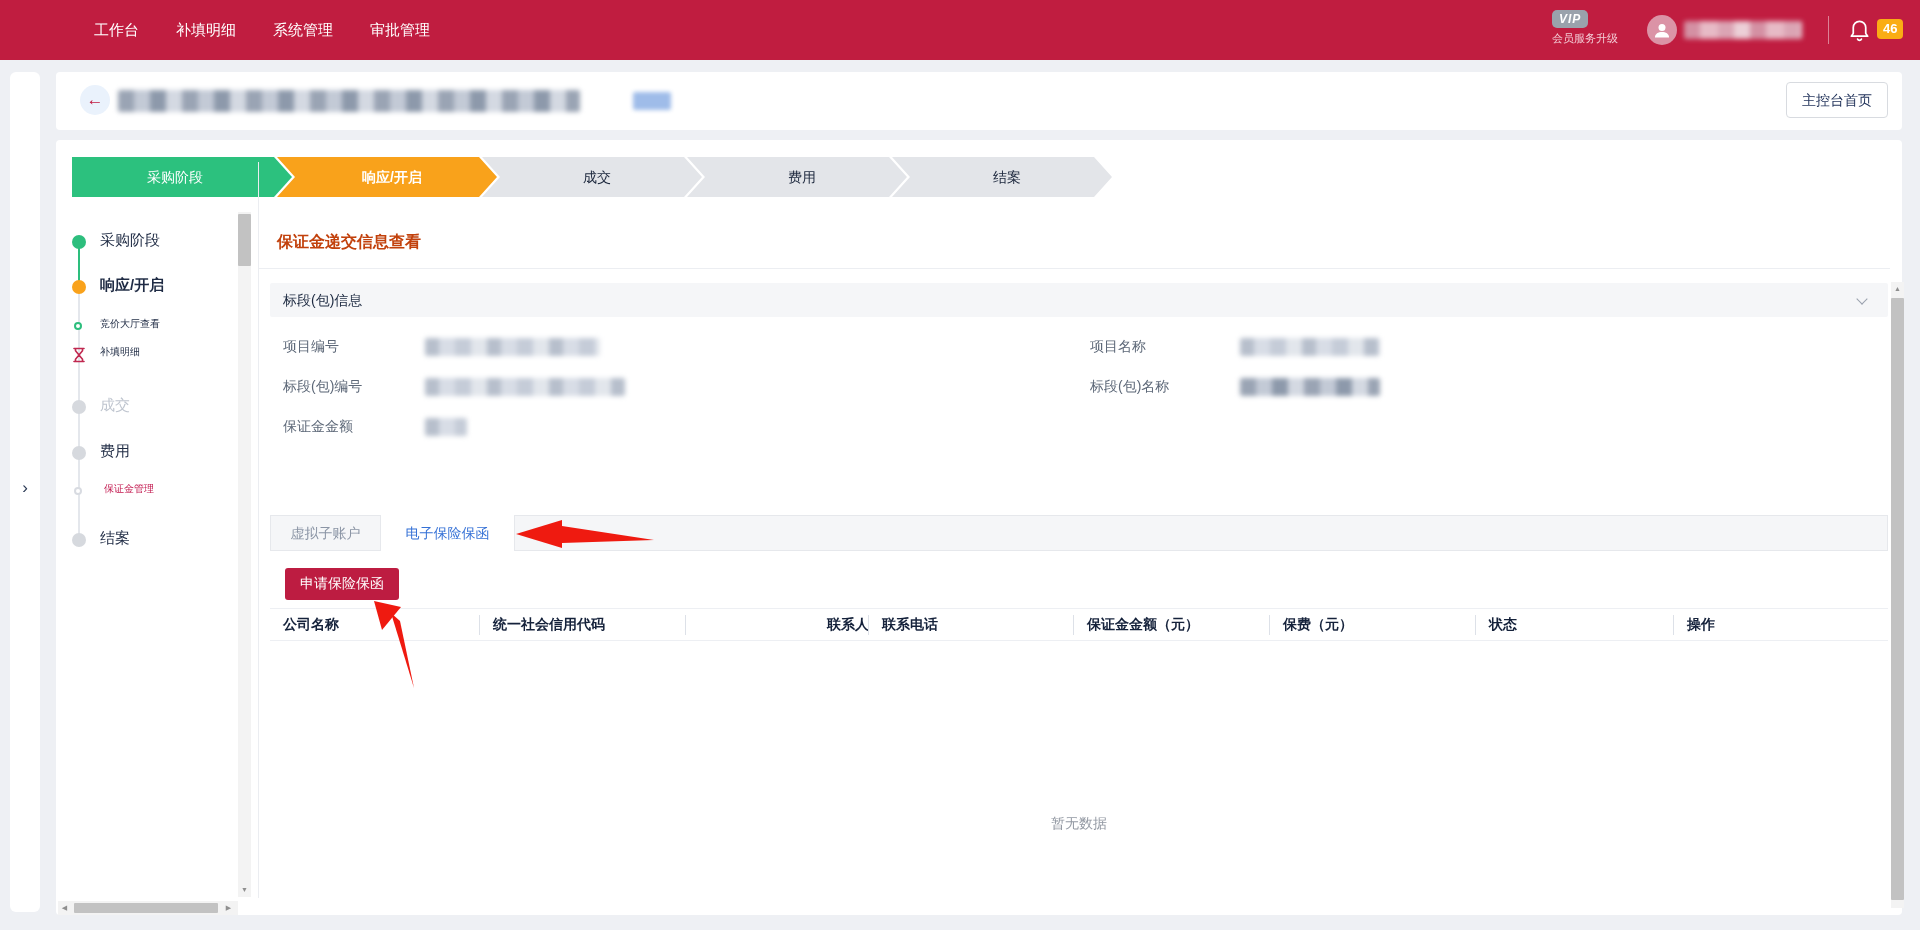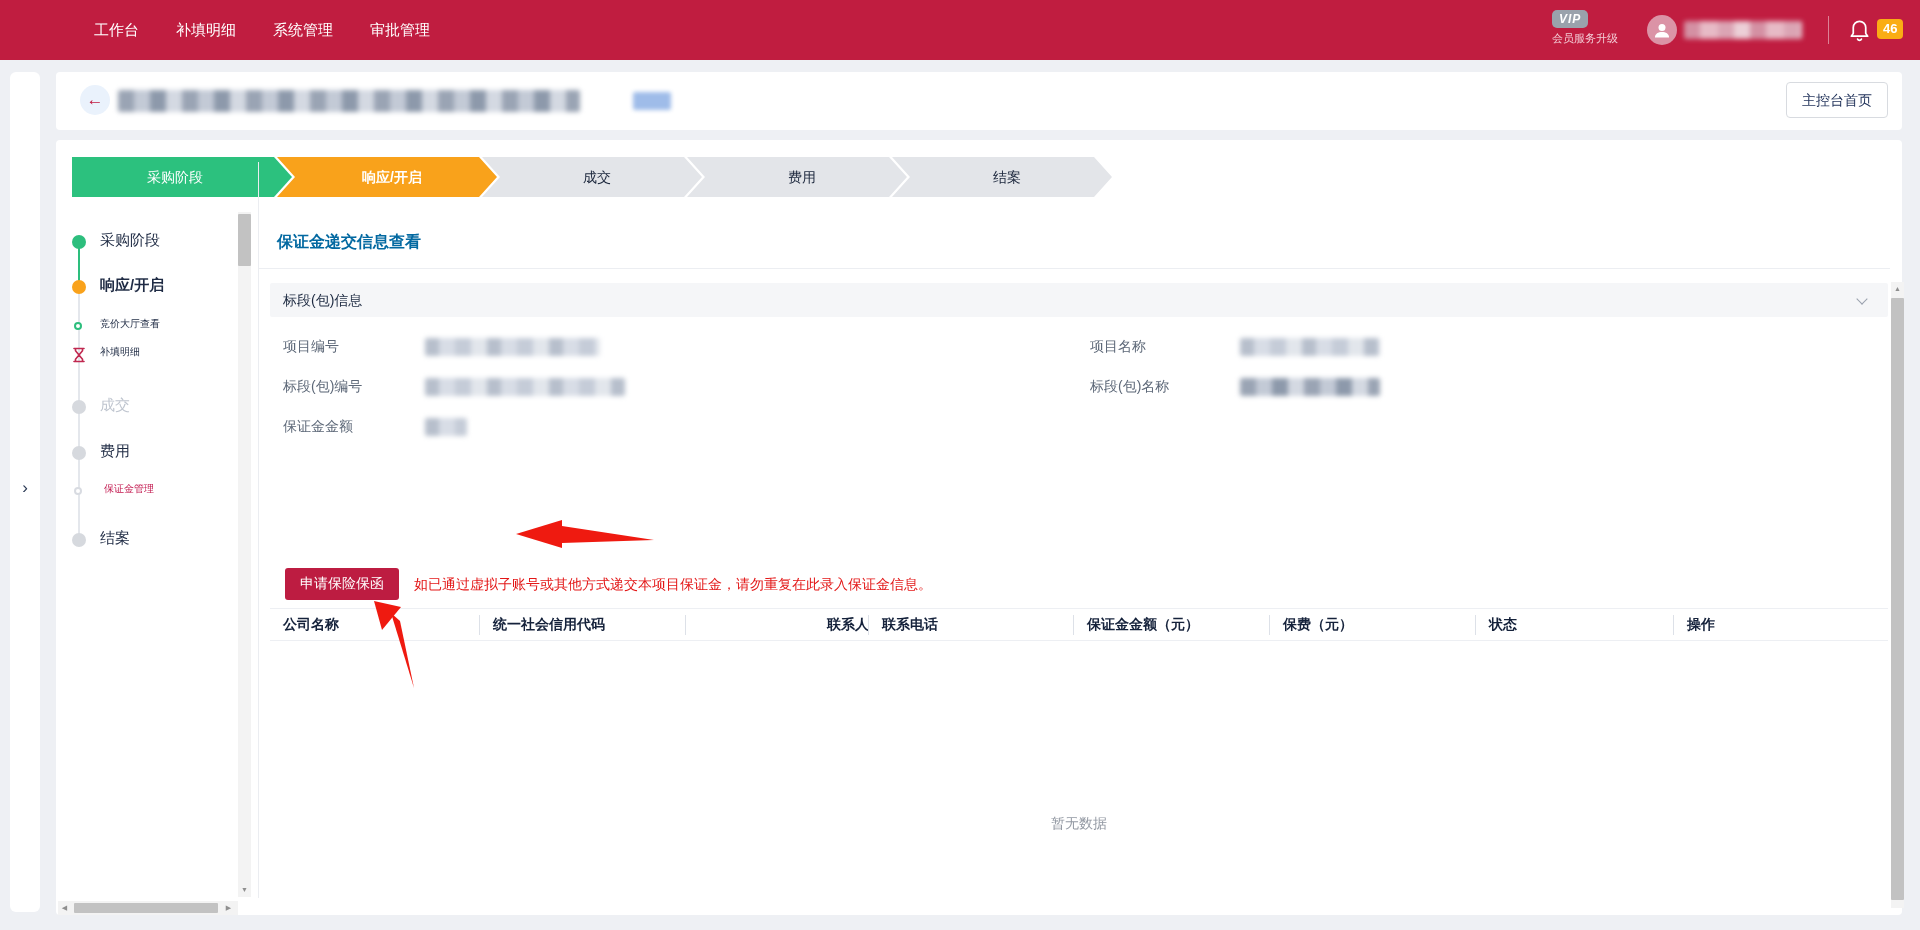--- a/index.html
+++ b/index.html
@@ -69,21 +69,21 @@
   .side-vthumb { left:182px; top:74px; width:13px; height:52px; }
   .side-down-btn { left:182px; top:743px; }
   .side-htrack { left:2px; top:761px; width:180px; height:14px; }
   .side-hthumb { left:18px; top:763px; width:144px; height:10px; }
   .side-left-btn { left:2px; top:761px; }
   .side-right-btn { left:166px; top:761px; }
   .main-vtrack { left:1835px; top:142px; width:13px; height:626px; }
   .main-up-btn { left:1835px; top:142px; }
   .main-vthumb { left:1835px; top:158px; width:13px; height:602px; }
   
-  .page-title { position:absolute; left:221px; top:92px; font-size:16px; font-weight:bold; color:#0369a1; }
+  .page-title { position:absolute; left:221px; top:92px; font-size:16px; font-weight:bold; color:#c2410c; }
   .main-divider { position:absolute; left:203px; top:128px; width:1631px; height:1px; background:#eceef2; }
   .section-bar { position:absolute; left:214px; width:1618px; height:34px; background:#f5f6f8; border-radius:2px; font-size:14px; color:#1c2940; line-height:34px; padding-left:13px; cursor:pointer; }
   .sec1 { top:143px; } .sec2 { top:330px; }
   .chev { position:absolute; right:22px; top:12px; width:8px; height:8px; border-right:1.5px solid #99a1ad; border-bottom:1.5px solid #99a1ad; transform:rotate(45deg); }
   .field-label { position:absolute; font-size:14px; color:#5d6878; white-space:nowrap; }
   .field-value { position:absolute; height:18px; }
   
   .tab-strip { position:absolute; left:214px; top:375px; width:1618px; height:36px; background:#f5f6f8; border:1px solid #e6e8ec; display:flex; }
   .tab { height:36px; line-height:34px; text-align:center; font-size:14px; cursor:pointer; border-right:1px solid #e6e8ec; margin-top:-1px; padding-top:1px; }
   .tab-inactive { width:110px; color:#8b95a5; }
@@ -205,23 +205,26 @@
 
   <div class="field-label" style="left:227px; top:238px;">标段(包)编号</div>
   <div class="field-value redact redact-gray" style="left:369px; top:238px; width:200px;"></div>
   <div class="field-label" style="left:1034px; top:238px;">标段(包)名称</div>
   <div class="field-value redact redact-dark" style="left:1184px; top:238px; width:140px;"></div>
 
   <div class="field-label" style="left:227px; top:278px;">保证金金额</div>
   <div class="field-value redact redact-gray" style="left:369px; top:278px; width:42px;"></div>
 
 
+  <div class="tab-strip">
+    <div class="tab tab-inactive">虚拟子账户</div>
+    <div class="tab tab-active">电子保险保函</div>
+  </div>
 
   <button class="apply-btn">申请保险保函</button>
-  <div class="warning-text">如已通过虚拟子账号或其他方式递交本项目保证金，请勿重复在此录入保证金信息。</div>
 
   <div class="table-head">
     <div class="th" style="width:210px;">公司名称</div>
     <div class="th" style="width:206px;">统一社会信用代码</div>
     <div class="th" style="width:183px;text-align:right;">联系人</div>
     <div class="th" style="width:205px;">联系电话</div>
     <div class="th" style="width:196px;">保证金金额（元）</div>
     <div class="th" style="width:206px;">保费（元）</div>
     <div class="th" style="width:198px;">状态</div>
     <div class="th" style="width:214px;">操作</div>

